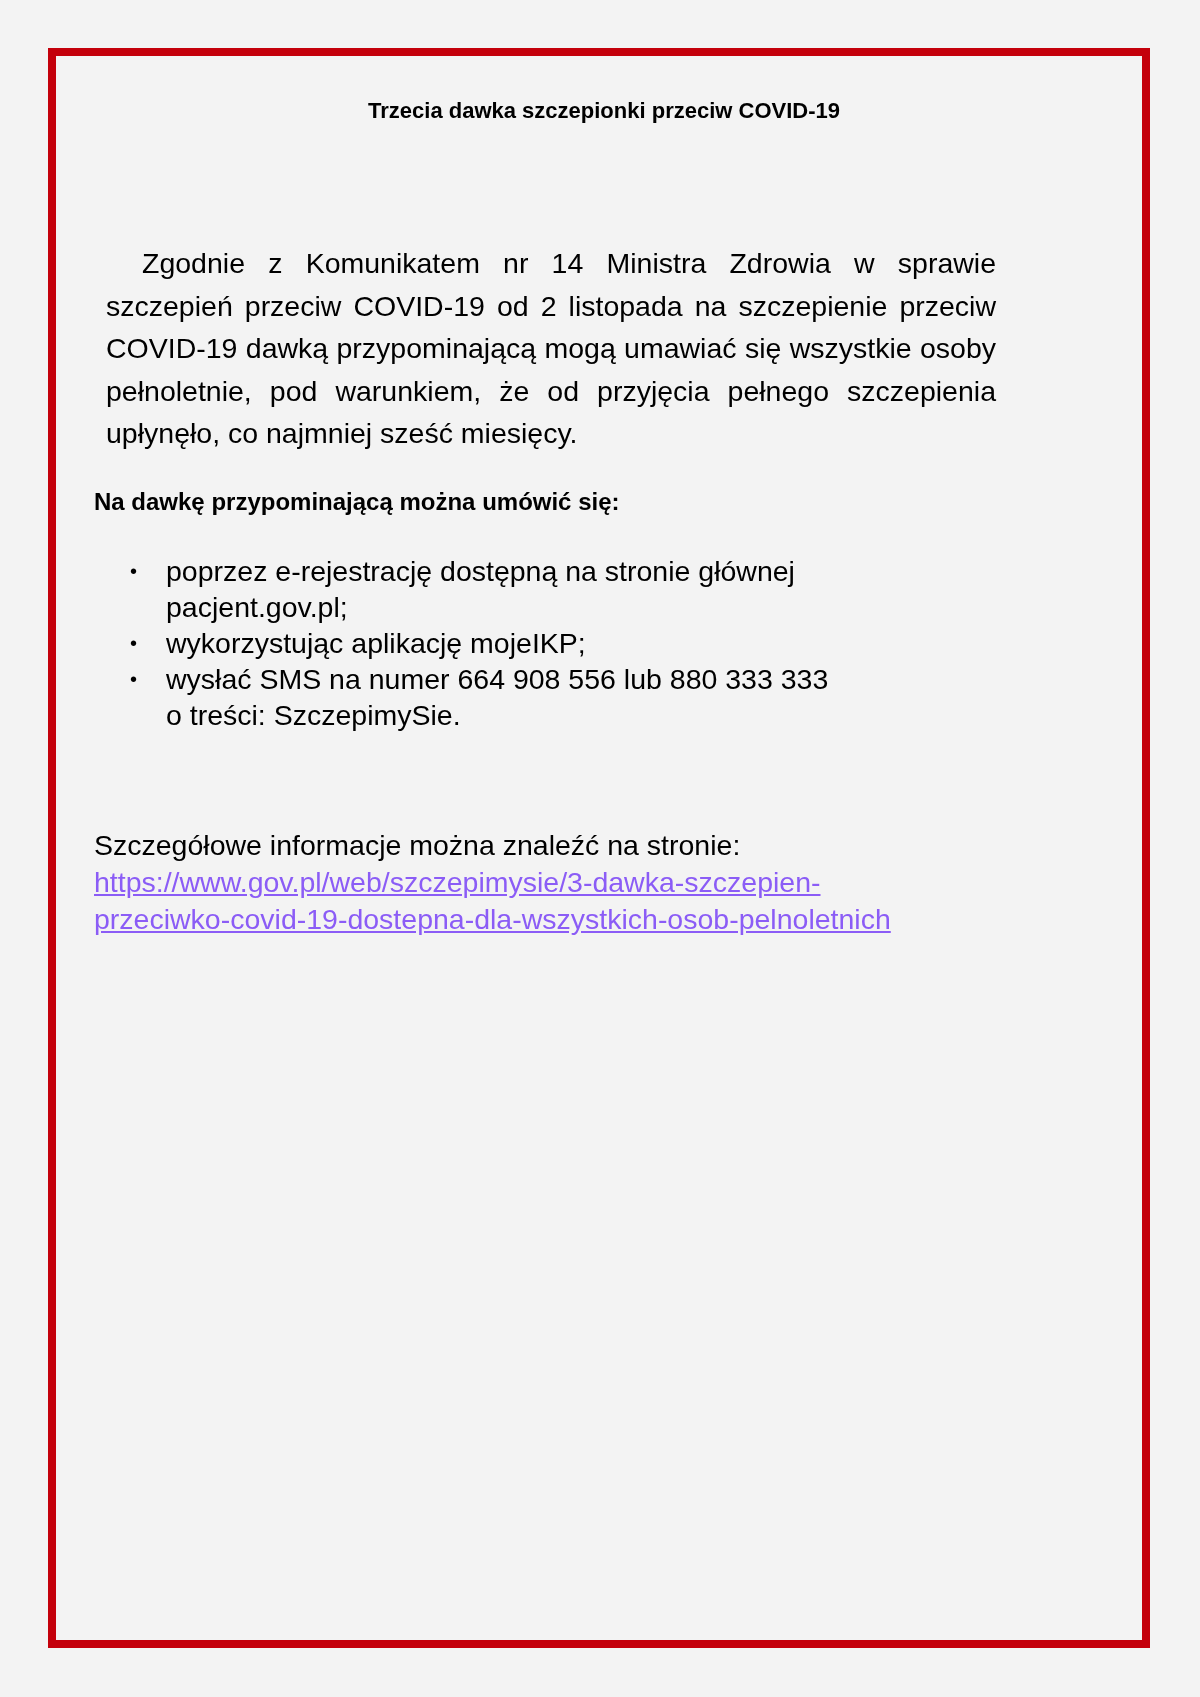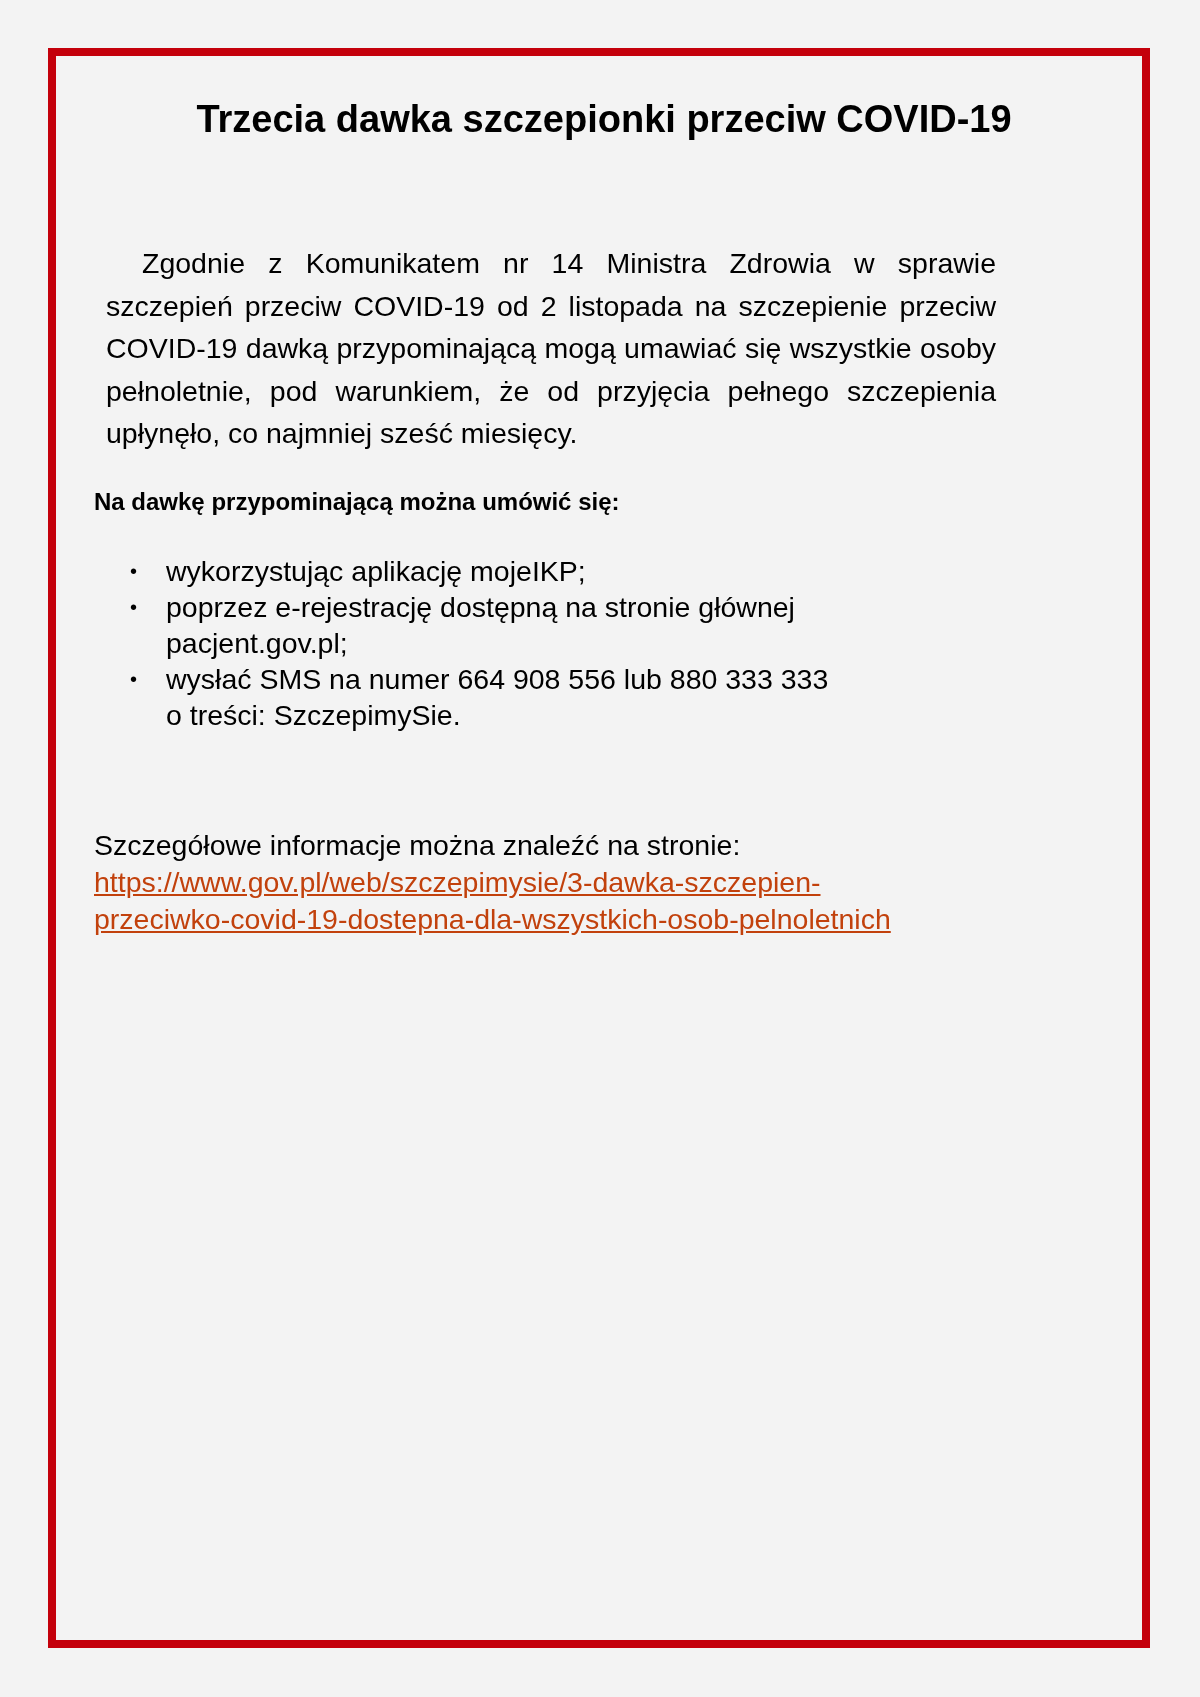--- a/index.html
+++ b/index.html
@@ -6,45 +6,45 @@
   body {
     width:1200px; height:1697px; background:#f3f3f3; position:relative;
     font-family: "Liberation Sans", sans-serif; color:#000;
   }
   .frame {
     position:absolute; left:48px; top:48px; width:1086px; height:1584px;
     border:8px solid #c4000b; background:#f3f3f3;
   }
   .title {
     position:absolute; left:8px; right:0; top:98px; text-align:center;
-    font-weight:bold; font-size:38px; margin:0;
+    font-weight:bold; font-size:22px; margin:0;
   }
   .content { position:absolute; left:94px; width:914px; top:230px; font-size:28.5px; line-height:42.5px; }
   p.just { text-align:justify; margin:12px; text-indent:36px; }
   .p2 { margin-top:16px !important; }
   .heading { font-weight:bold; margin:26px 0 0 0; font-size:24px; }
   ul { margin:30px 0 0 0; padding:0 0 0 72px; list-style:none; line-height:36px; }
   ul li { position:relative; }
   ul li::before { content:"•"; position:absolute; left:-36px; font-size:20px; }
   .p3 { text-align:justify; margin:30px 0 0 0; line-height:37px; }
   .p4 { margin:94px 0 0 0; line-height:37px; }
-  a.link { color:#c2410c; text-decoration:underline; }
+  a.link { color:#8b5cf6; text-decoration:underline; }
 </style>
 </head>
 <body>
 
 <div class="frame"></div>
 
 <h1 class="title">Trzecia dawka szczepionki przeciw COVID-19</h1>
 
 <div class="content">
   <p class="just">Zgodnie z Komunikatem nr 14 Ministra Zdrowia w sprawie szczepień przeciw COVID-19 od 2 listopada na szczepienie przeciw COVID-19 dawką przypominającą mogą umawiać się wszystkie osoby pełnoletnie, pod warunkiem, że od przyjęcia pełnego szczepienia upłynęło, co najmniej sześć miesięcy.</p>
   <p class="heading">Na dawkę przypominającą można umówić się:</p>
   <ul>
+    <li><span>poprzez e-rejestrację dostępną na stronie głównej</span><br><span>pacjent.gov.pl;</span></li>
     <li><span>wykorzystując aplikację mojeIKP;</span></li>
-    <li><span>poprzez e-rejestrację dostępną na stronie głównej</span><br><span>pacjent.gov.pl;</span></li>
     <li><span>wysłać SMS na numer 664 908 556 lub 880 333 333</span><br><span>o treści: SzczepimySie.</span></li>
   </ul>
   <p class="p4">
     <span>Szczegółowe informacje można znaleźć na stronie:</span><br>
     <a class="link"><span>https://www.gov.pl/web/szczepimysie/3-dawka-szczepien-</span><br><span>przeciwko-covid-19-dostepna-dla-wszystkich-osob-pelnoletnich</span></a>
   </p>
 </div>
 
 </body></html>

